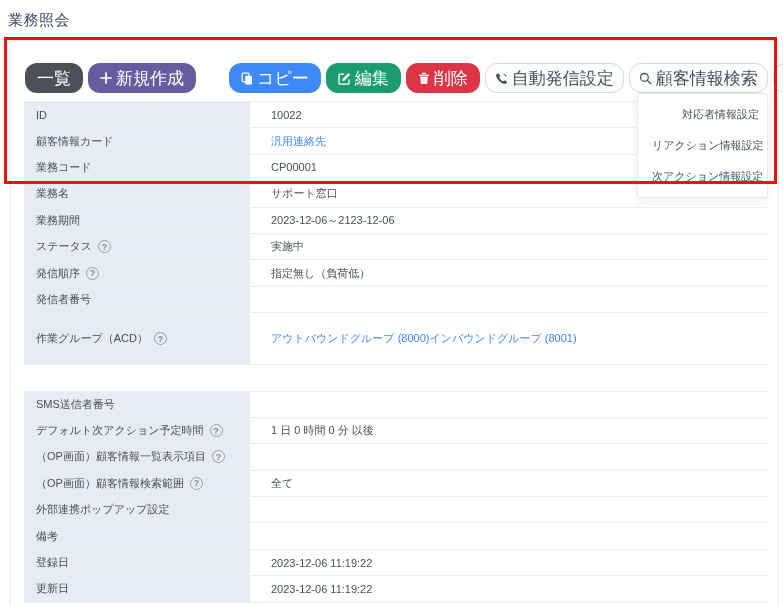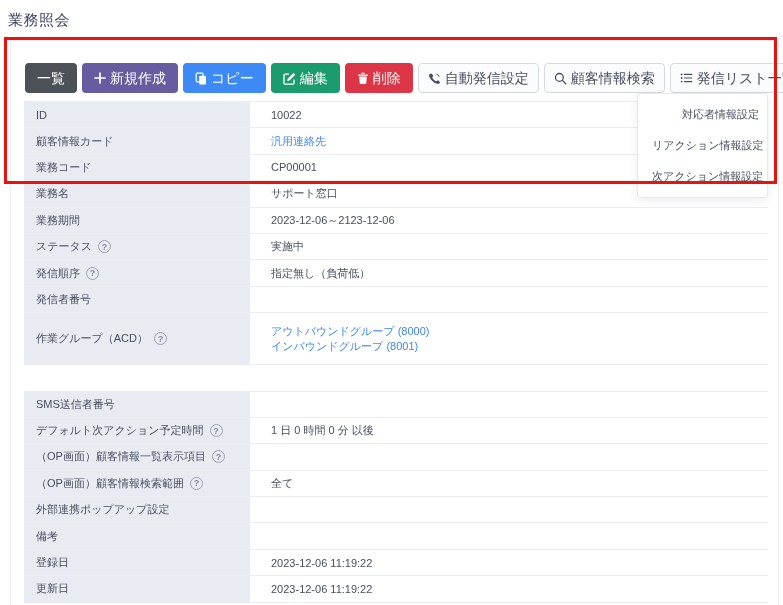--- a/index.html
+++ b/index.html
@@ -17,28 +17,28 @@
   }
   .card{
     position:absolute;left:10px;top:40px;width:769px;height:600px;
     background:#fff;border:1px solid var(--card_border,#ebedf2);
     border-radius:2px;box-sizing:border-box;
   }
   
   .toolbar{position:absolute;left:25px;top:63px;display:flex;gap:5px;align-items:stretch;height:30px;}
   .btn{
     display:inline-flex;align-items:center;gap:4px;
-    padding:0 11px;border-radius:4px;border:1px solid transparent;
-    font-family:inherit;font-size:14px;line-height:1;white-space:nowrap;
+    padding:0 11px;border-radius:12px;border:1px solid transparent;
+    font-family:inherit;font-size:17px;line-height:1;white-space:nowrap;
     cursor:pointer;color:#fff;background:#888;
   }
   .btn .ic{display:inline-flex;align-items:center;}
   .btn.dark{background:var(--btn_dark,#4b5157);}
   .btn.purple{background:var(--btn_purple,#675c9f);}
-  .btn.blue{background:var(--btn_blue,#3d89f5);}
+  .btn.blue{background:var(--btn_blue,#3d89f5);margin-left:28px;}
   .btn.green{background:var(--btn_green,#1b9c6f);}
   .btn.red{background:var(--btn_red,#dc3545);}
   .btn.outline{
     background:var(--btn_outline_bg,#fbfcfd);
     border-color:var(--btn_outline_border,#d5d9e2);
     color:var(--text,#474e5e);padding:12px 9px;
   }
   .btn.outline:first-of-type{margin-left:4px;}
   .btn.more{padding:0 9px;font-weight:bold;letter-spacing:1px;}
   
@@ -51,21 +51,21 @@
   
   .detail-table{position:absolute;left:24px;top:101px;width:744px;border-top:1px solid var(--row_border,#ecedf2);}
   .row{display:flex;border-bottom:1px solid var(--row_border,#ecedf2);min-height:25.4px;}
   .row.tall{min-height:51px;}
   .cell-label{
     width:226px;flex:0 0 226px;box-sizing:border-box;
     background:var(--label_bg,#e9ebf3);
     padding:4px 6px 4px 12px;display:flex;align-items:center;gap:6px;
   }
   .cell-value{flex:1;padding:4px 20px 4px 21px;display:flex;align-items:center;background:#fff;}
-  .cell-value .links{display:flex;flex-direction:column;align-items:flex-start;padding:4px 0;}
+  .cell-value .links{display:flex;flex-direction:row;align-items:flex-start;padding:4px 0;}
   a.link{color:var(--link,#3f87f5);text-decoration:none;cursor:pointer;}
   .help{
     display:inline-flex;align-items:center;justify-content:center;
     width:13px;height:13px;border-radius:50%;box-sizing:border-box;
     border:1px solid #9aa1b0;color:#828a9b;font-size:9px;font-weight:bold;
     cursor:pointer;flex:0 0 auto;
   }
   
   .annotation{
     position:absolute;left:4px;top:37px;width:773px;height:147px;

